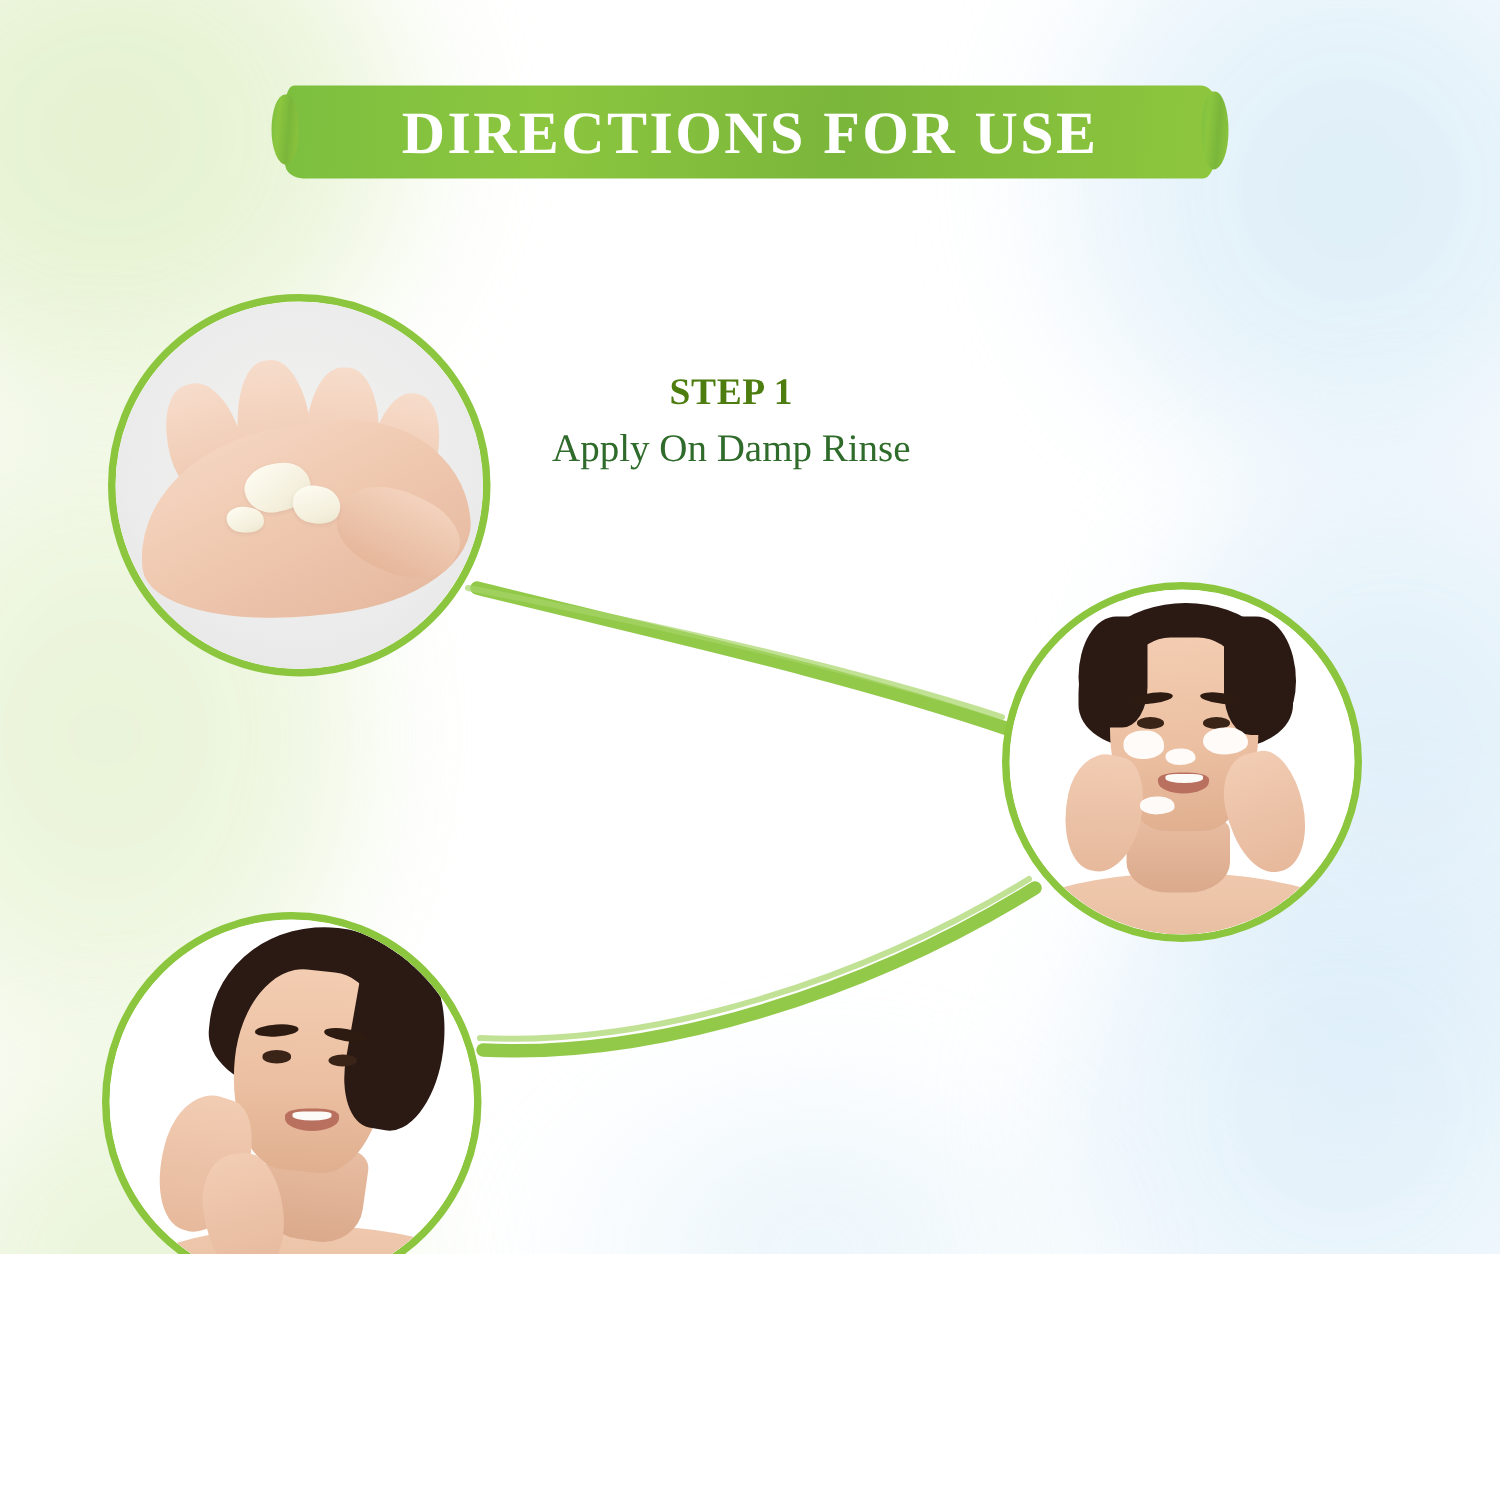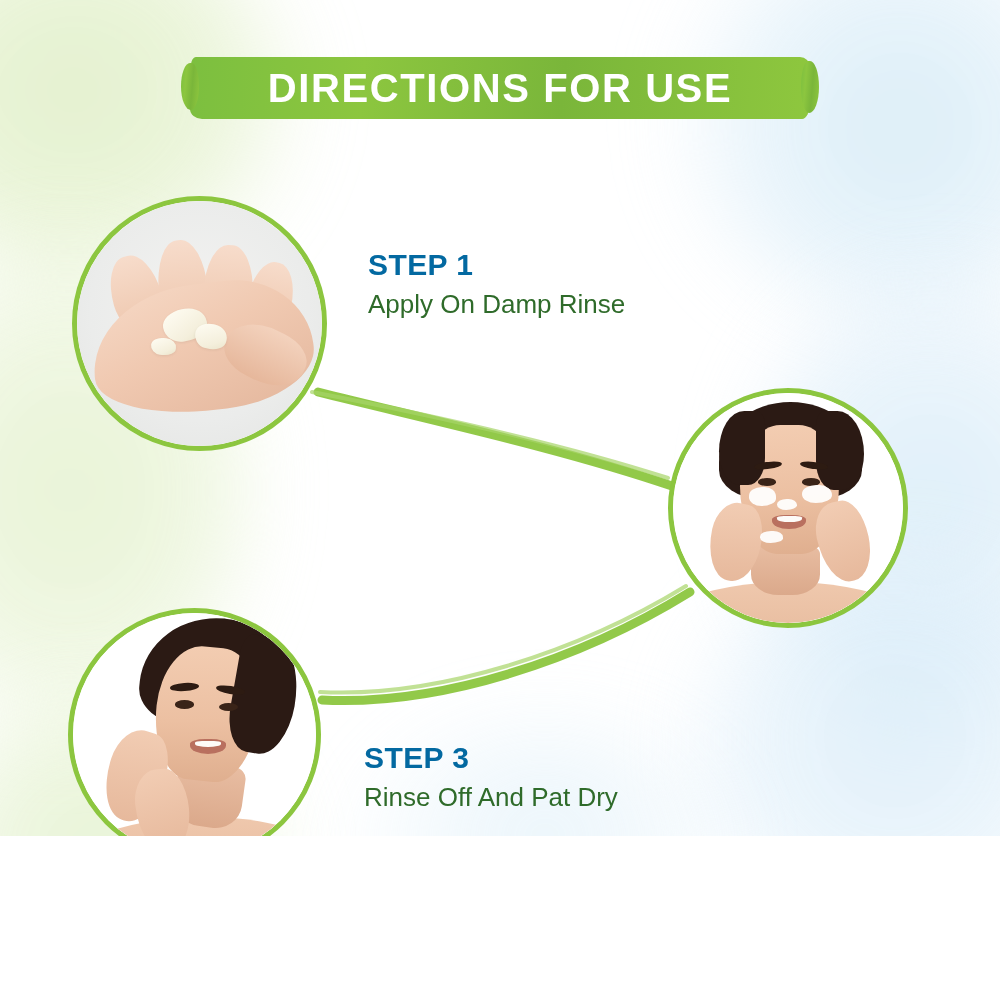--- a/index.html
+++ b/index.html
@@ -10,20 +10,21 @@
     overflow: hidden;
     font-family: "Liberation Sans", sans-serif;
   }
 
   #page {
     position: relative;
     width: 1000px;
     height: 836px;
     background: #ffffff;
     overflow: hidden;
+    font-family: Liberation Serif, serif;
   }
 
   
   .bg-layer {
     position: absolute;
     inset: 0;
     pointer-events: none;
   }
   .wash {
     position: absolute;
@@ -243,25 +244,26 @@
     background: rgba(255,255,255,0.93);
     border-radius: 50% 44% 56% 48% / 50% 56% 44% 50%;
     filter: blur(0.4px);
   }
 
   
   .step-text {
     position: absolute;
   }
   .step-label {
-    font-size: 30px;
+    font-size: 25px;
     font-weight: 700;
-    color: #0369a1;
+    color: #4d7c0f;
     letter-spacing: 0.4px;
     margin: 0 0 6px 0;
+    text-align: center;
   }
   .step-desc {
     font-size: 26px;
     font-weight: 400;
     color: #2f6b2a;
     line-height: 1.28;
     margin: 0;
   }
   #step-text-1 { left: 368px; top: 248px; }
   #step-text-2 { left: 282px; top: 477px; }
@@ -351,22 +353,18 @@
       <div class="brow" style="left:59%; top:30%; width:12%; height:3.2%; transform:rotate(9deg);"></div>
       <div class="eye" style="left:42%; top:36%; width:8%; height:3.4%;"></div>
       <div class="eye" style="left:60%; top:37%; width:8%; height:3.4%;"></div>
       <div class="lips" style="left:48%; top:52%; width:15%; height:6%;"></div>
       <div class="teeth" style="left:50%; top:52.6%; width:11%; height:2.6%;"></div>
       <div class="hand-on-face" style="left:14%; top:48%; width:24%; height:38%; transform:rotate(18deg);"></div>
       <div class="hand-on-face" style="left:26%; top:64%; width:22%; height:34%; transform:rotate(-6deg);"></div>
     </div>
   </div>
 
-  <div class="step-text" id="step-text-3">
-    <p class="step-label">STEP 3</p>
-    <p class="step-desc">Rinse Off And Pat Dry</p>
-  </div>
 
   <div class="banner" id="footer-banner">
     <div class="brush"></div>
   </div>
 
 </div>
 
 </body></html>

